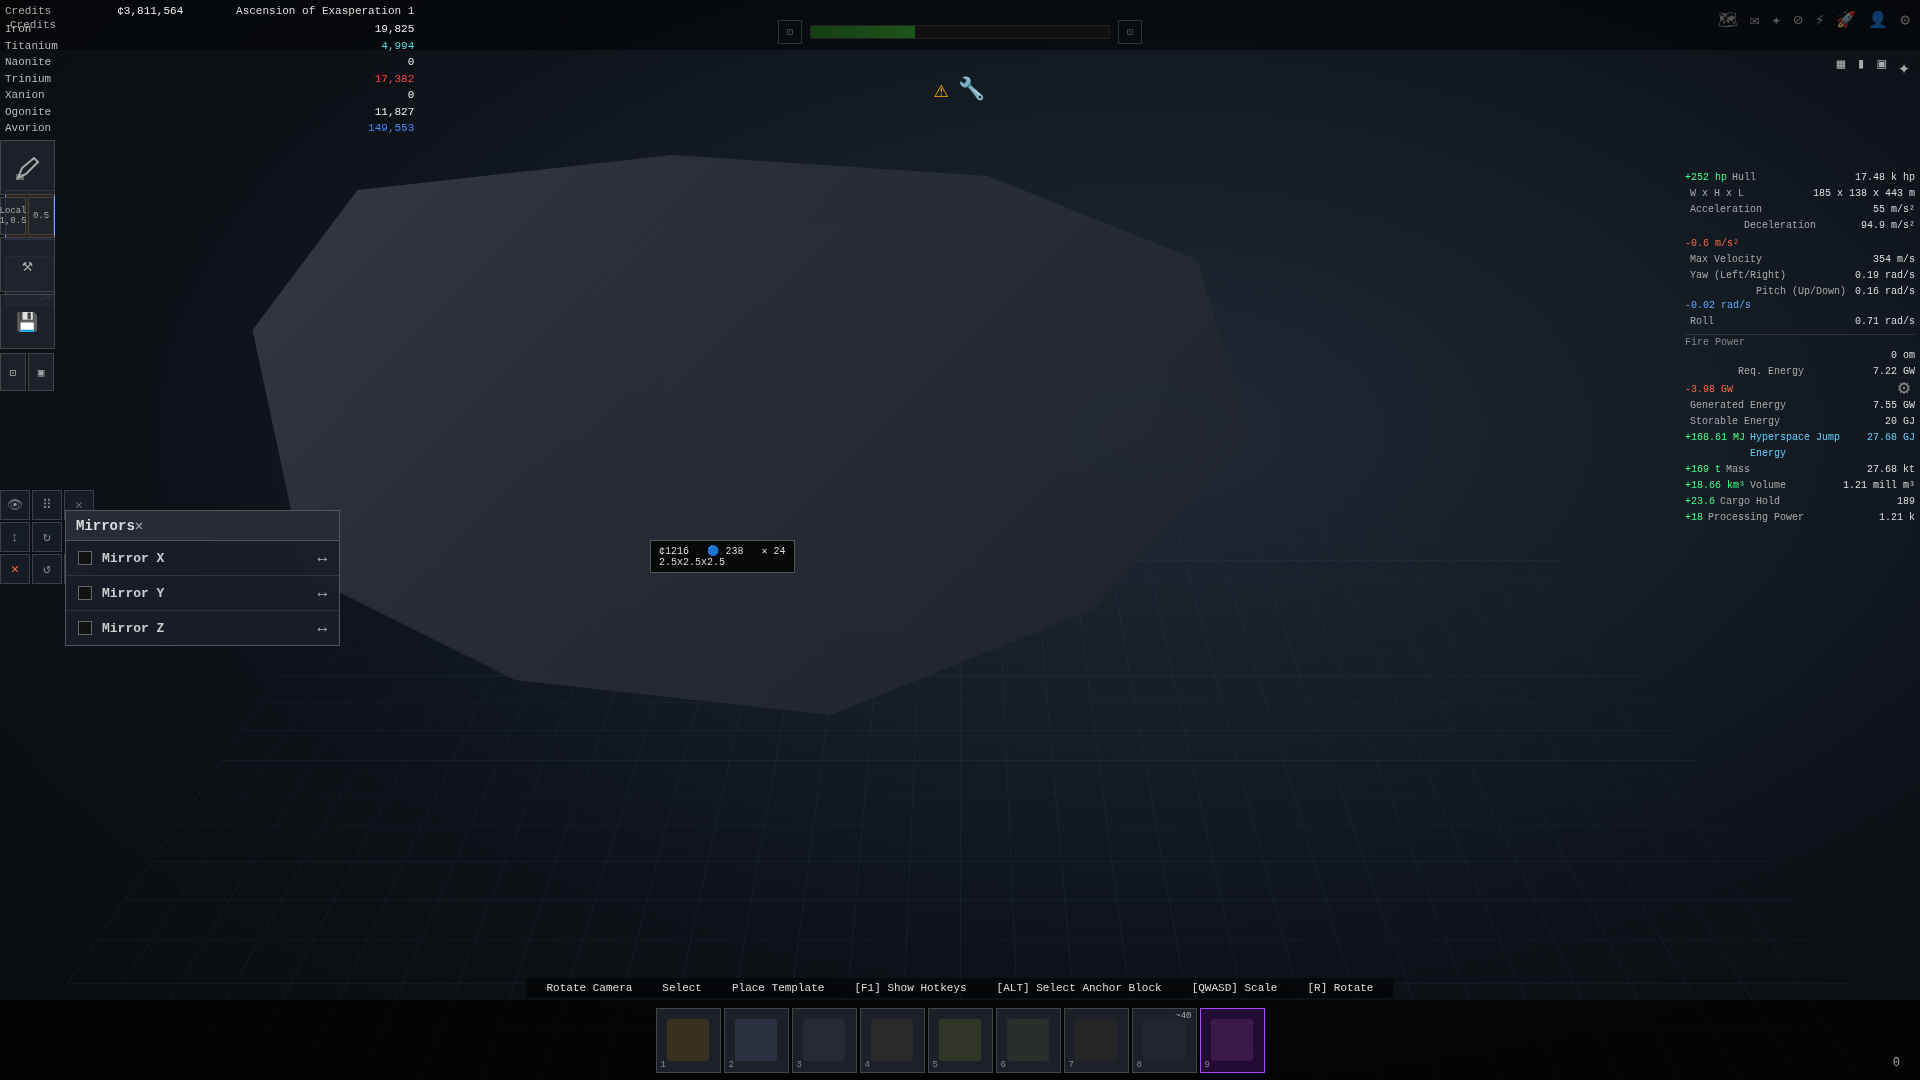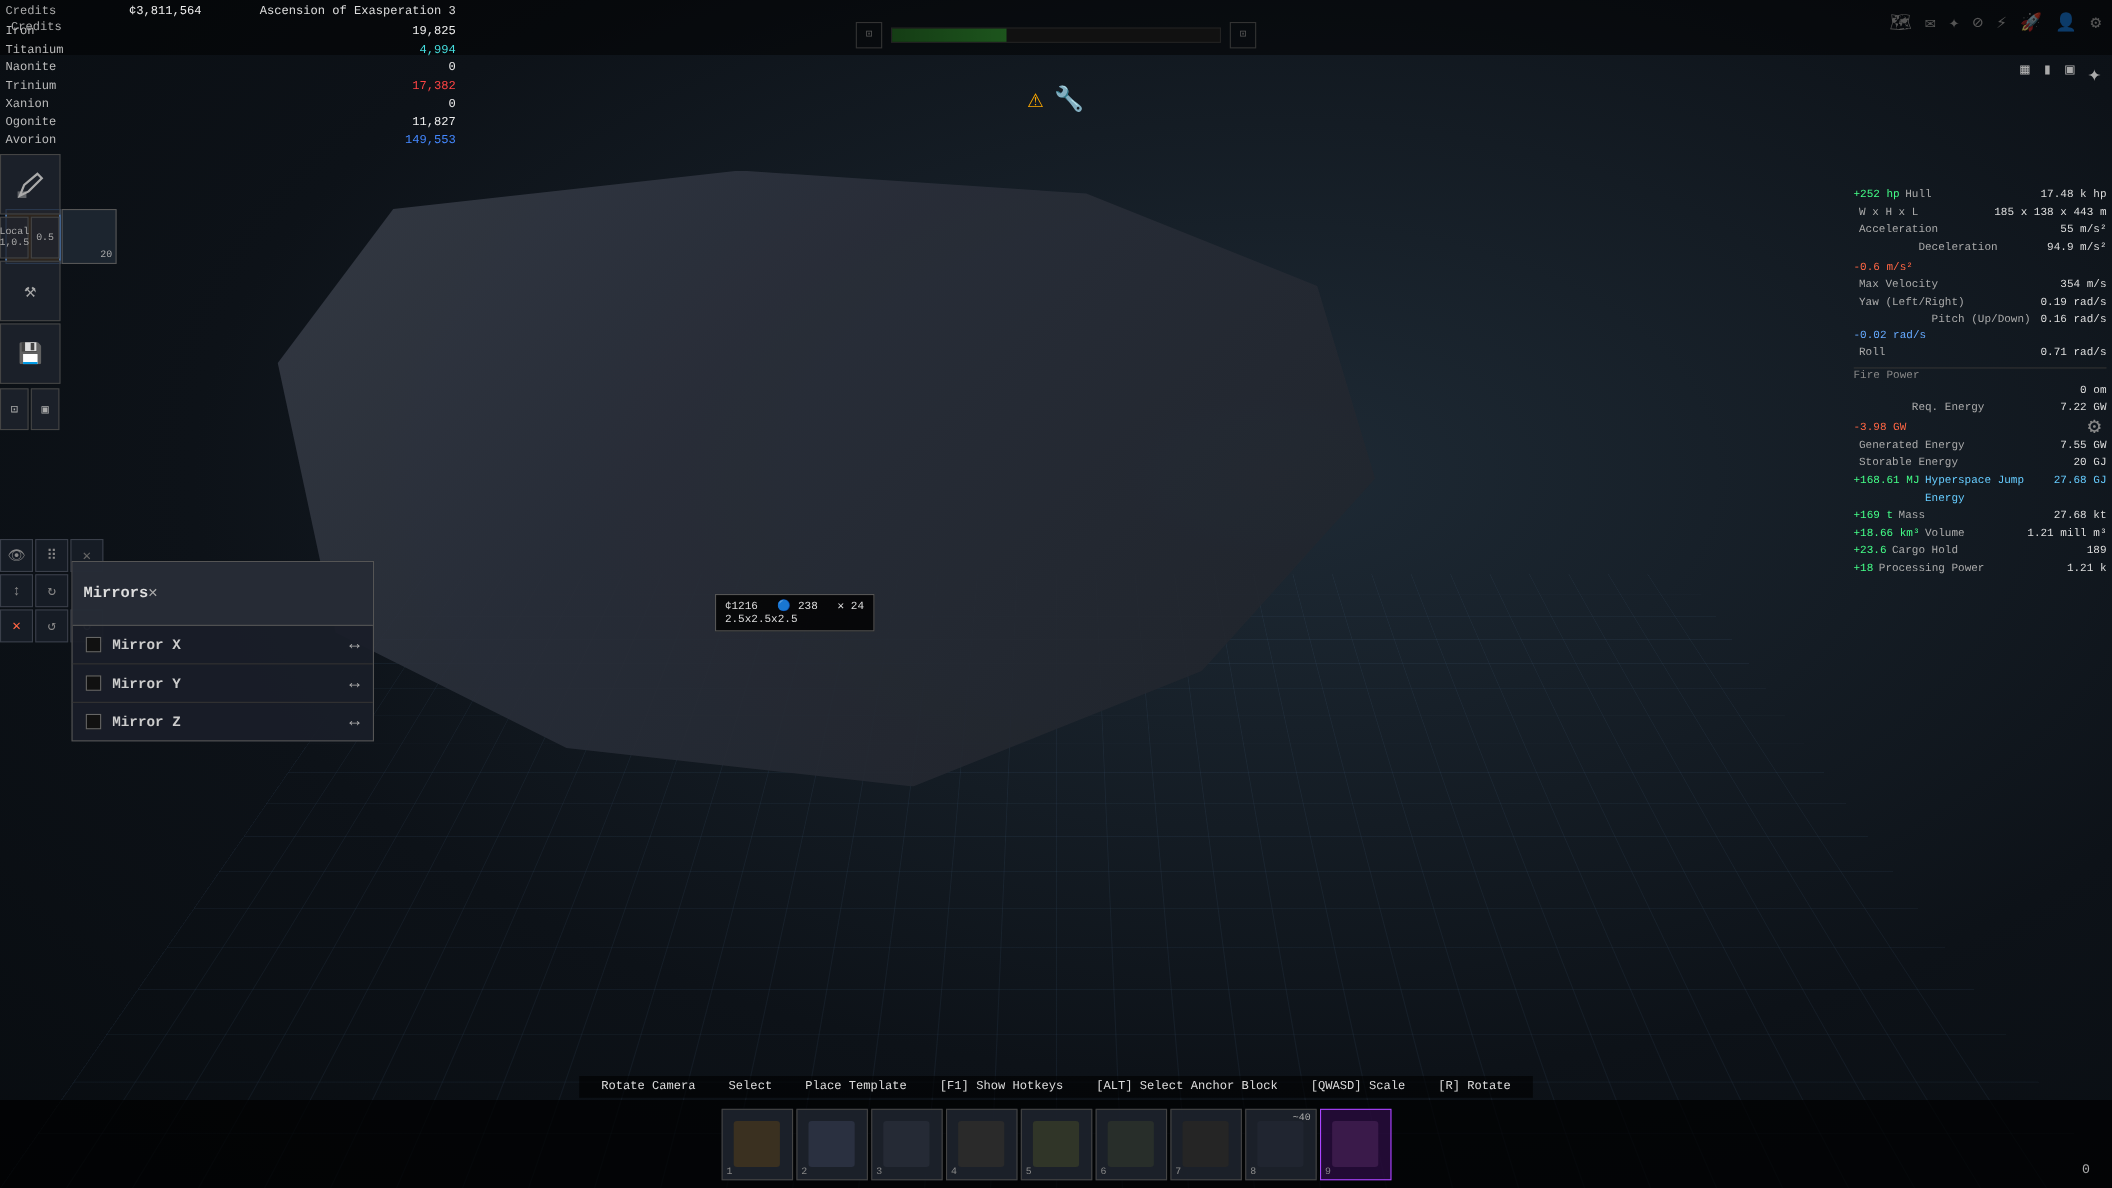--- a/index.html
+++ b/index.html
@@ -185,21 +185,21 @@
       top: 510px;
       width: 275px;
       background: rgba(25,30,40,0.95);
       border: 1px solid #555;
       z-index: 20;
     }
 
     .mirrors-header {
       display: flex;
       align-items: center;
-      padding: 20px 10px;
+      padding: 6px 10px;
       background: rgba(40,45,55,0.9);
       border-bottom: 1px solid #555;
     }
 
     .mirrors-title {
       color: #ddd;
       font-size: 14px;
       font-weight: bold;
     }
 
@@ -397,22 +397,22 @@
       font-size: 13px;
       cursor: pointer;
     }
 
     
     .block-thumbnails {
       position: absolute;
       left: 5px;
       top: 190px;
       display: flex;
-      flex-direction: row;
-      gap: 1px;
+      flex-direction: column;
+      gap: 16px;
       z-index: 10;
     }
 
     .block-thumb {
       width: 50px;
       height: 50px;
       background: rgba(40,45,55,0.9);
       border: 1px solid #555;
       cursor: pointer;
     }
@@ -432,21 +432,21 @@
     <span style="color:#aaa;font-size:11px;">Credits</span>
   </div>
 </div>
 
 <div id="resource-panel">
   <div style="font-size:11px;color:#aaa;">
     <span>Credits</span>
     &nbsp;&nbsp;&nbsp;&nbsp;&nbsp;&nbsp;&nbsp;&nbsp;
     <span style="color:#eee;">¢3,811,564</span>
     &nbsp;&nbsp;&nbsp;&nbsp;&nbsp;&nbsp;
-    <span style="color:#ddd;">Ascension of Exasperation 3</span>
+    <span style="color:#ddd;">Ascension of Exasperation 1</span>
   </div>
   <div style="margin-top:4px;">
     <div class="resource-row">
       <span class="resource-label">Iron</span>
       <span class="resource-value">19,825</span>
     </div>
     <div class="resource-row">
       <span class="resource-label">Titanium</span>
       <span class="resource-value cyan">4,994</span>
     </div>

